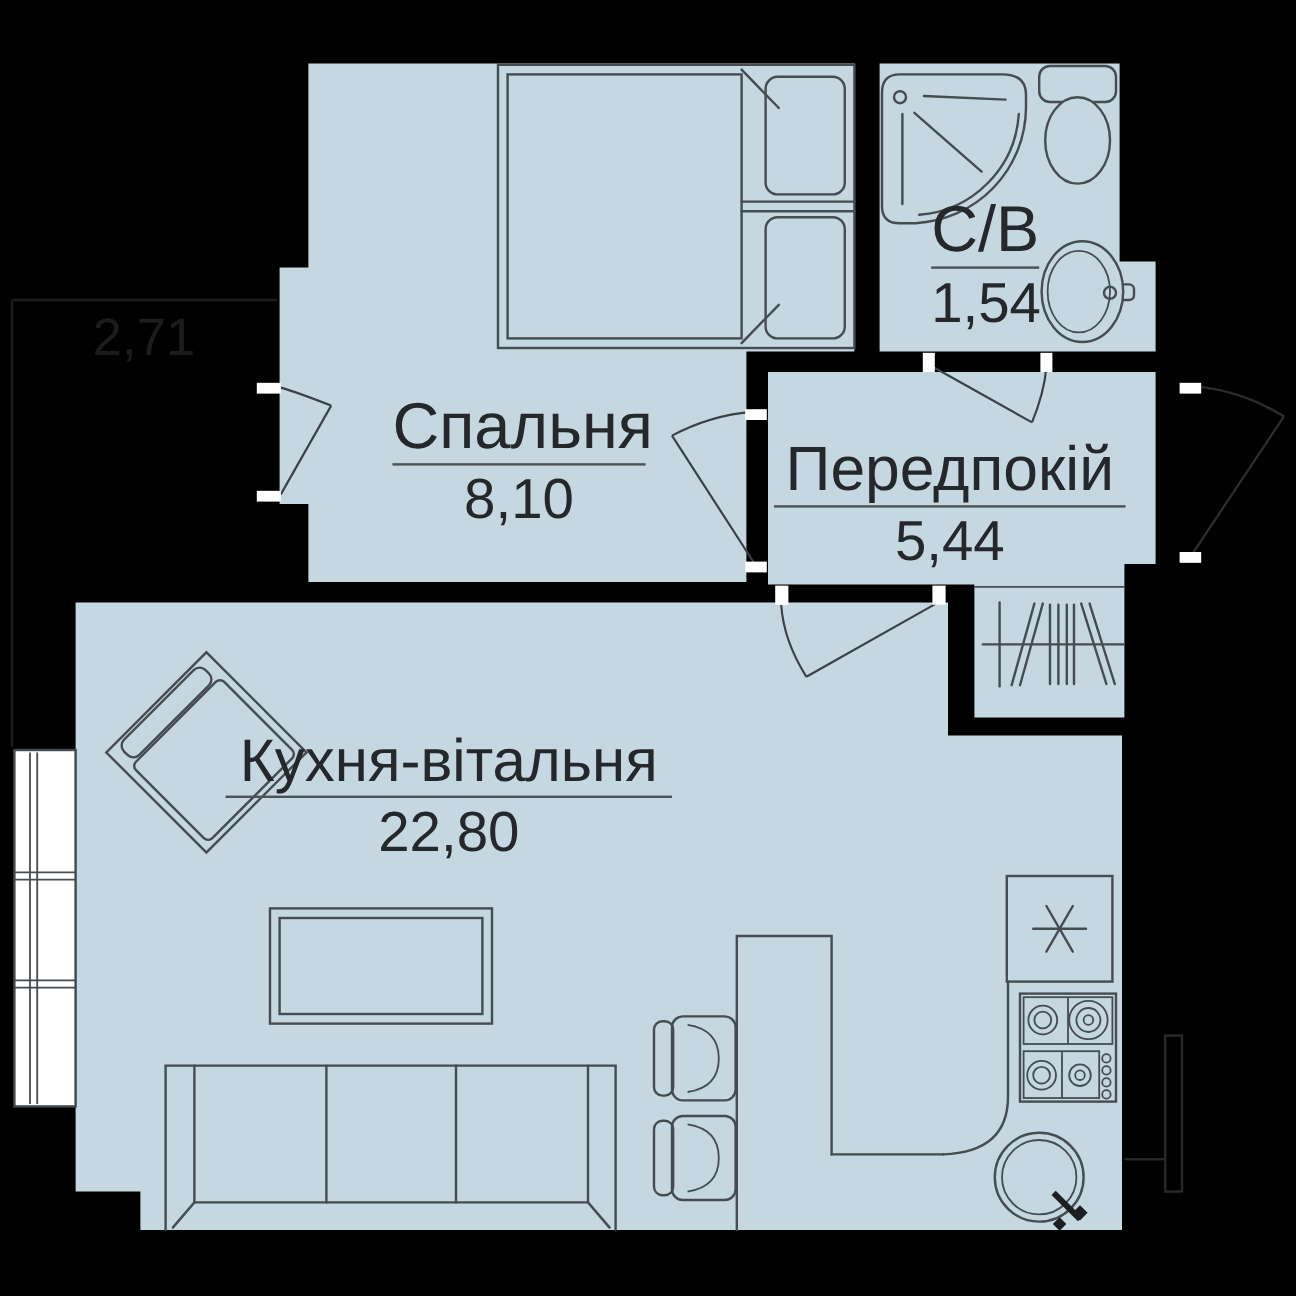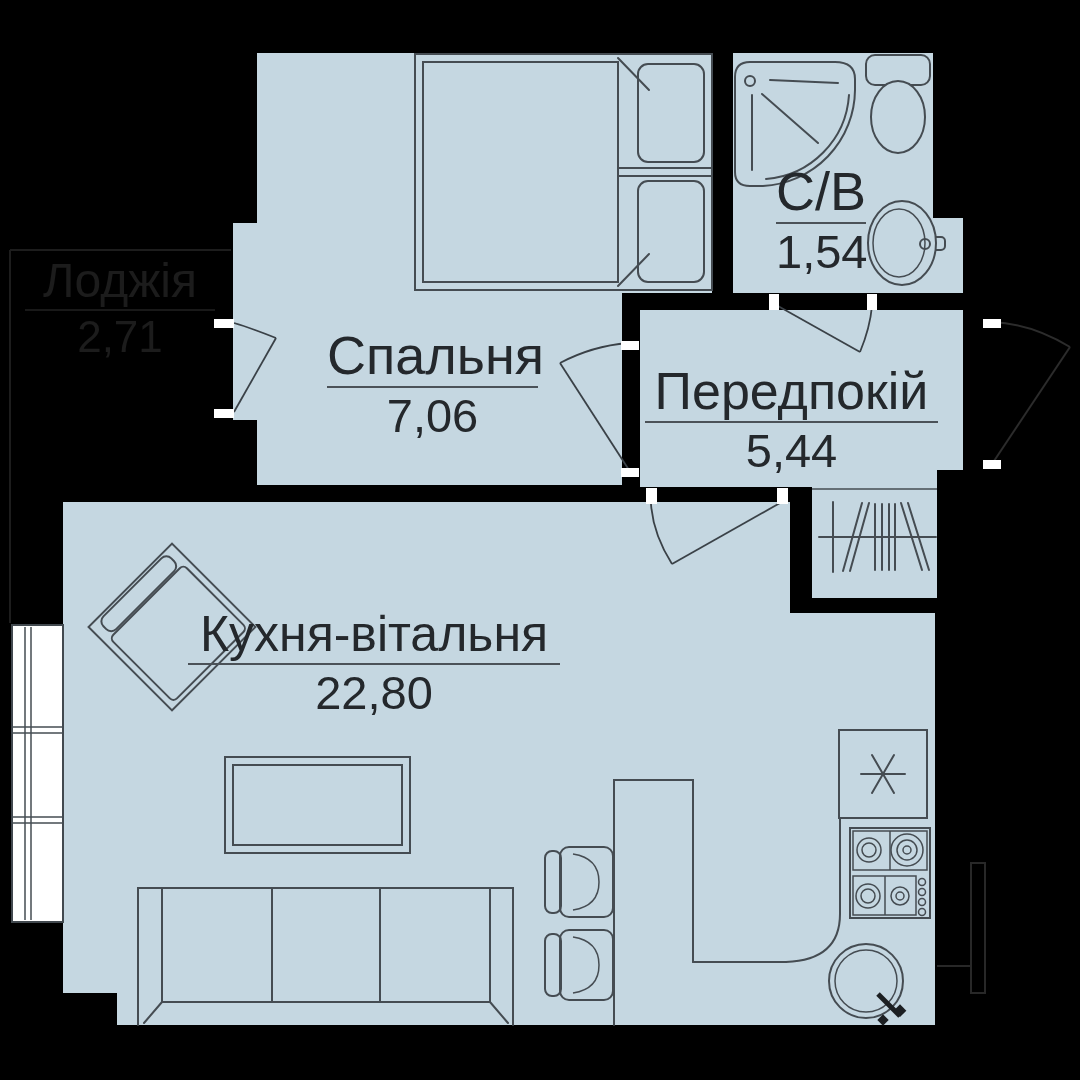--- a/index.html
+++ b/index.html
@@ -209,31 +209,30 @@
     <rect class="tick" x="867" y="294" width="10" height="16"></rect>
     <rect class="tick" x="646" y="488" width="11" height="16"></rect>
     <rect class="tick" x="777" y="488" width="11" height="16"></rect>
     <rect class="tick" x="983" y="319" width="18" height="9"></rect>
     <rect class="tick" x="983" y="460" width="18" height="9"></rect>
   </g>
 </svg>
 
   <div class="room-label" id="lbl-bedroom">
     <span class="room-name">Спальня</span>
-    <span class="room-area">7,06</span>
+    <span class="room-area">8,10</span>
   </div>
   <div class="room-label" id="lbl-bathroom">
     <span class="room-name">С/В</span>
     <span class="room-area">1,54</span>
   </div>
   <div class="room-label" id="lbl-hallway">
     <span class="room-name">Передпокій</span>
     <span class="room-area">5,44</span>
   </div>
   <div class="room-label" id="lbl-kitchen">
     <span class="room-name">Кухня-вітальня</span>
     <span class="room-area">22,80</span>
   </div>
   <div class="room-label" id="lbl-loggia">
-    <span class="room-name">Лоджія</span>
     <span class="room-area">2,71</span>
   </div>
 </div>
 
 </body></html>

